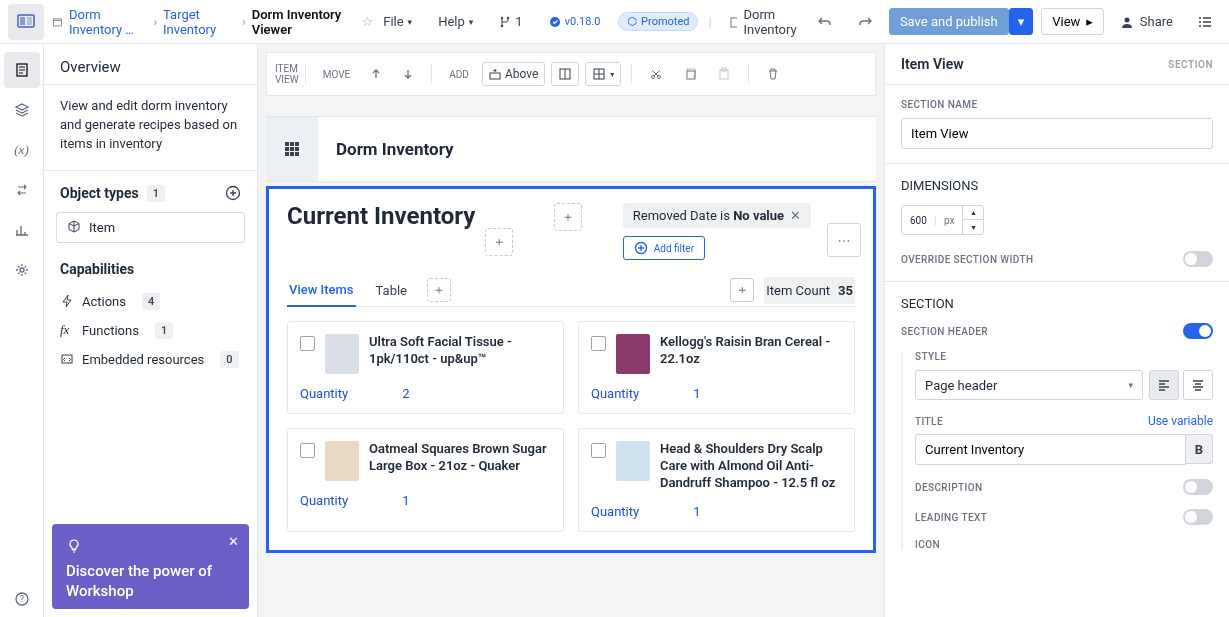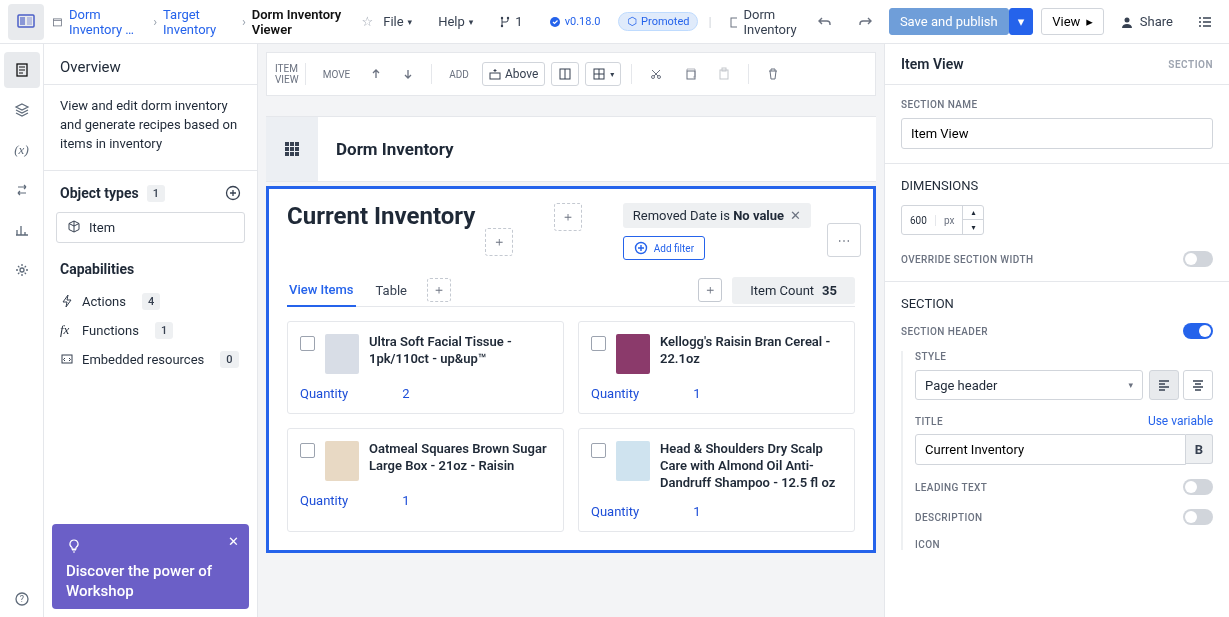--- a/index.html
+++ b/index.html
@@ -39,21 +39,21 @@
 .card-title{font-size:24px;font-weight:700;line-height:1.15}
 .title-row{display:flex;align-items:flex-start;gap:10px}
 .dashed-plus{border:1px dashed #c4c9d1;width:28px;height:28px;display:flex;align-items:center;justify-content:center;color:#6b7280;border-radius:3px;cursor:pointer}
 .filter-chip{background:#eef0f2;border-radius:3px;padding:5px 10px;font-size:13px;display:flex;align-items:center;gap:6px}
 .add-filter{border:1px solid #2563eb;color:#2563eb;padding:4px 10px;border-radius:3px;display:flex;align-items:center;gap:6px;font-size:10px;cursor:pointer;width:fit-content}
 .kebab{position:absolute;right:12px;top:34px;border:1px solid #d1d5db;width:34px;height:34px;display:flex;align-items:center;justify-content:center;border-radius:3px;color:#6b7280;cursor:pointer}
 .tabs{display:flex;align-items:center;gap:18px;margin-top:14px;border-bottom:1px solid #e5e7eb}
 .tab{padding:8px 2px;font-size:13px;color:#374151;cursor:pointer}
 .tab.active{color:#2563eb;border-bottom:2px solid #2563eb;margin-bottom:-1px;font-weight:500}
 .tabs-right{margin-left:auto;display:flex;align-items:center;gap:10px}
-.count-box{background:#eef0f2;padding:6px 18px;font-size:13px;display:flex;gap:8px;align-items:center;border-radius:3px}
+.count-box{background:#eef0f2;padding:6px 2px;font-size:13px;display:flex;gap:8px;align-items:center;border-radius:3px}
 .grid{display:grid;grid-template-columns:1fr 1fr;gap:14px;margin-top:14px}
 .item-card{border:1px solid #e5e7eb;border-radius:3px;padding:12px}
 .item-head{display:flex;gap:10px;align-items:flex-start}
 .chk{width:15px;height:15px;border:1px solid #9ca3af;border-radius:2px;flex-shrink:0;margin-top:2px;cursor:pointer}
 .thumb{width:34px;height:40px;background:#e8eaed;border-radius:2px;flex-shrink:0;display:flex;align-items:center;justify-content:center;font-size:9px;color:#64748b}
 .item-name{font-size:13px;font-weight:600;line-height:1.3}
 .qty-row{display:flex;gap:54px;margin-top:12px;font-size:13px;color:#1d4ed8}
 .right-panel{position:absolute;left:884px;top:44px;width:345px;height:573px;border-left:1px solid #e5e7eb;background:#fff;overflow-y:auto}
 .rp-head{display:flex;justify-content:space-between;align-items:center;padding:12px 16px;border-bottom:1px solid #e5e7eb;font-weight:600;font-size:14px}
 .rp-tag{font-size:10px;color:#9ca3af;letter-spacing:.5px}
@@ -417,21 +417,21 @@
         </div>
         <div class="qty-row">
             <span>Quantity</span>
             <span>1</span>
           </div>
       </div>
       <div class="item-card">
         <div class="item-head">
           <div class="chk"></div>
           <div class="thumb" style="background:#e8d9c4"></div>
-          <div class="item-name">Oatmeal Squares Brown Sugar Large Box - 21oz - Raisin</div>
+          <div class="item-name">Oatmeal Squares Brown Sugar Large Box - 21oz - Quaker</div>
         </div>
         <div class="qty-row">
             <span>Quantity</span>
             <span>1</span>
           </div>
       </div>
       <div class="item-card">
         <div class="item-head">
           <div class="chk"></div>
           <div class="thumb" style="background:#cfe3ef"></div>
@@ -500,25 +500,25 @@
       </div>
       <div class="row-between" style="margin-bottom:6px">
         <span class="rp-label" style="margin:0">TITLE</span>
         <span class="link">Use variable</span>
       </div>
       <div style="display:flex;margin-bottom:14px">
         <input class="rp-input" style="border-radius: 3px 0px 0px 3px;" value="Current Inventory">
         <div class="icon-sq" style="border-radius:0 3px 3px 0;border-left:none;font-weight:700;background:#eef0f2">B</div>
       </div>
       <div class="row-between" style="margin-bottom:14px">
+        <span class="rp-label" style="margin:0">DESCRIPTION</span>
+        <div class="toggle"></div>
+      </div>
+      <div class="row-between" style="margin-bottom:14px">
         <span class="rp-label" style="margin:0">LEADING TEXT</span>
         <div class="toggle"></div>
       </div>
-      <div class="row-between" style="margin-bottom:14px">
-        <span class="rp-label" style="margin:0">DESCRIPTION</span>
-        <div class="toggle"></div>
-      </div>
       <div class="row-between">
         <span class="rp-label" style="margin:0">ICON</span>
       </div>
     </div>
   </div>
 </div>
 
 </body></html>

